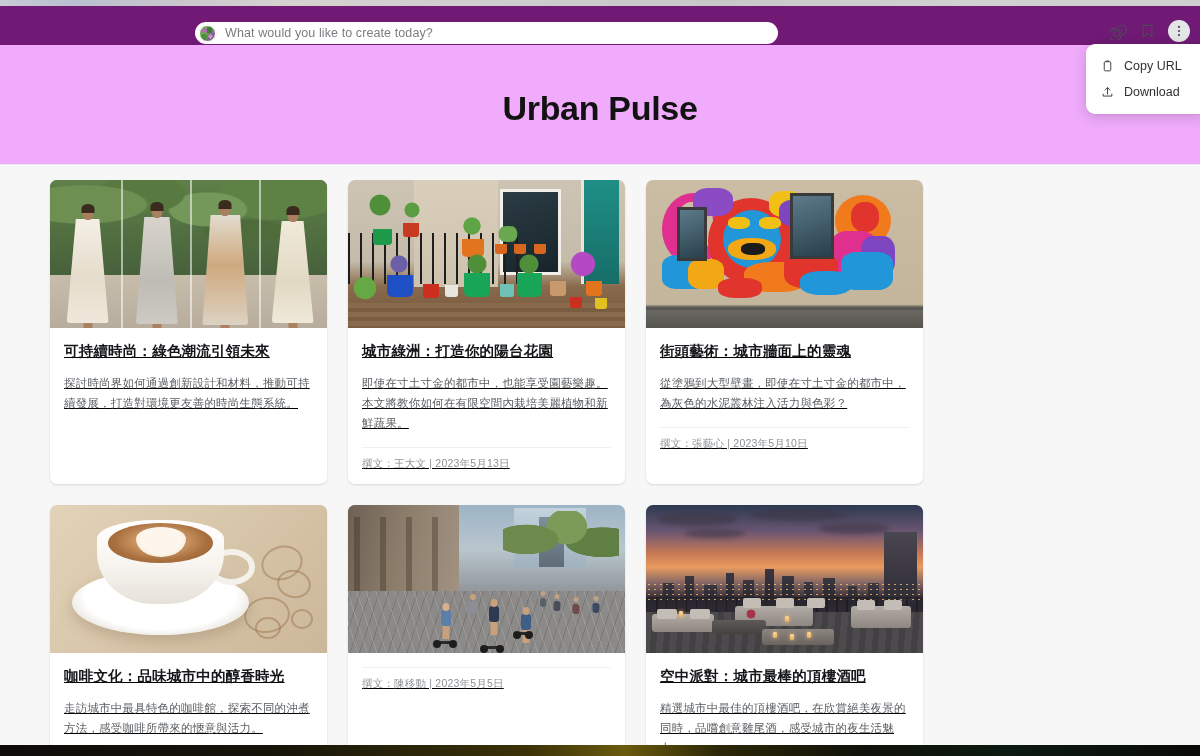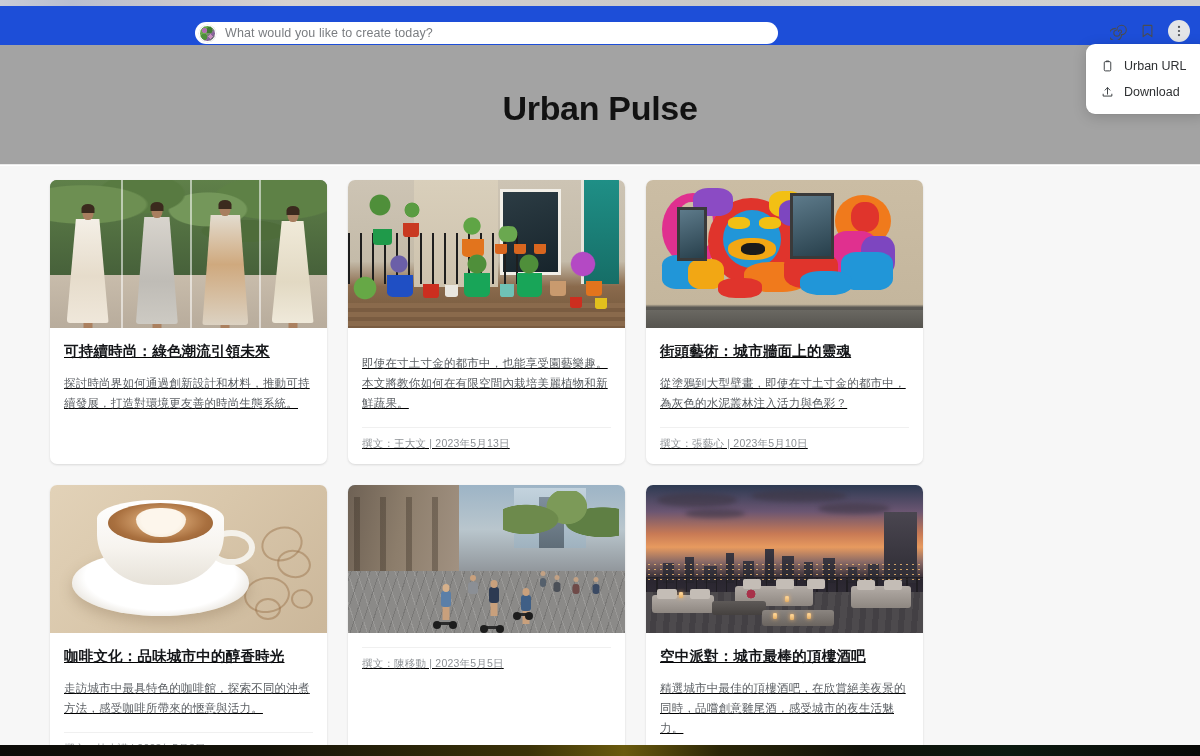--- a/index.html
+++ b/index.html
@@ -13,21 +13,21 @@
   
   .top-sliver {
     position: absolute; top: 0; left: 0; width: 1200px; height: 6px;
     background: linear-gradient(90deg,#c9ccd6 0%, #b9bfd0 6%, #c8c6cc 14%,
                 #d6d2d0 24%, #cfcdcd 40%, #c8c8c8 60%, #d0d0d0 80%, #cfcfcf 100%);
   }
 
   
   .toolbar {
     position: absolute; top: 6px; left: 0; width: 1200px; height: 39px;
-    background: #1d4ed8;
+    background: #701a75;
     display: flex; align-items: center; justify-content: center;
   }
   .omnibox {
     position: absolute; left: 195px; top: 16px;
     width: 583px; height: 22px;
     background: #ffffff; border-radius: 11px;
     display: flex; align-items: center; padding-left: 4px;
   }
   .avatar {
     width: 17px; height: 17px; border-radius: 50%;
@@ -69,21 +69,21 @@
     display: flex; align-items: center; gap: 10px;
     padding: 6px 0 6px 14px; cursor: pointer;
   }
   .menu-icon { width: 14px; height: 14px; color: #3c4043;
                display: flex; align-items: center; justify-content: center; flex: 0 0 auto; }
   .menu-label { font-size: 12.5px; color: #2f3133; white-space: nowrap; }
 
   
   .page-header {
     position: absolute; top: 45px; left: 0; width: 1200px; height: 120px;
-    background: #a3a3a3;
+    background: #f0abfc;
     border-bottom: 1px solid #eaeaea;
     display: flex; flex-direction: row; align-items: center;
     justify-content: center;
   }
   .site-title {
     font-size: 34px; font-weight: 700; color: #121212;
     letter-spacing: -0.3px; line-height: 1;
     margin-top: 6px;
   }
   .site-nav {
@@ -291,21 +291,21 @@
 </div>
 
 <div class="menu">
   <div class="menu-item">
     <span class="menu-icon">
       <svg width="13" height="14" viewBox="0 0 24 24" fill="none" stroke="currentColor" stroke-width="1.8">
         <rect x="6" y="4" width="12" height="17" rx="2"></rect>
         <path d="M9.5 4V2.8h5V4" stroke-linecap="round"></path>
       </svg>
     </span>
-    <span class="menu-label">Urban URL</span>
+    <span class="menu-label">Copy URL</span>
   </div>
   <div class="menu-item">
     <span class="menu-icon">
       <svg width="13" height="14" viewBox="0 0 24 24" fill="none" stroke="currentColor" stroke-width="1.8">
         <path d="M12 16V4" stroke-linecap="round"></path>
         <path d="M7.5 8.5 12 4l4.5 4.5" stroke-linecap="round" stroke-linejoin="round"></path>
         <path d="M4 16v3.5h16V16" stroke-linecap="round"></path>
       </svg>
     </span>
     <span class="menu-label">Download</span>
@@ -390,20 +390,21 @@
         <div class="pot" style="left:86%; top:68%; width:16px; height:15px; background:#e2741d;"></div>
         <div class="pot" style="left:80%; top:79%; width:12px; height:11px; background:#cc2e1f;"></div>
         <div class="pot" style="left:89%; top:80%; width:12px; height:11px; background:#e2c01d;"></div>
         <div class="plant" style="left:13%; top:50%; width:30px; height:20px; background:radial-gradient(circle,#6b5fa8 0 45%,transparent 50%);"></div>
         <div class="plant" style="left:41%; top:50%; width:30px; height:20px; background:radial-gradient(circle,#4f8f3a 0 50%,transparent 55%);"></div>
         <div class="plant" style="left:60%; top:50%; width:30px; height:20px; background:radial-gradient(circle,#4f8f3a 0 50%,transparent 55%);"></div>
         <div class="plant" style="left:77%; top:48%; width:44px; height:26px; background:radial-gradient(circle,#b449c4 0 45%,transparent 50%);"></div>
         <div class="plant" style="left:0%;  top:64%; width:34px; height:26px; background:radial-gradient(circle,#66a846 0 50%,transparent 55%);"></div>
       </div>
       <div class="card-body">
+        <h2 class="card-title">城市綠洲：打造你的陽台花園</h2>
         <p class="card-excerpt">即使在寸土寸金的都市中，也能享受園藝樂趣。本文將教你如何在有限空間內栽培美麗植物和新鮮蔬果。</p>
       </div>
       <div class="card-foot">
         <div class="card-meta">撰文：王大文 | 2023年5月13日</div>
       </div>
     </article>
 
     <article class="card">
       <div class="card-img img-graffiti">
         <div class="gr-wall">

